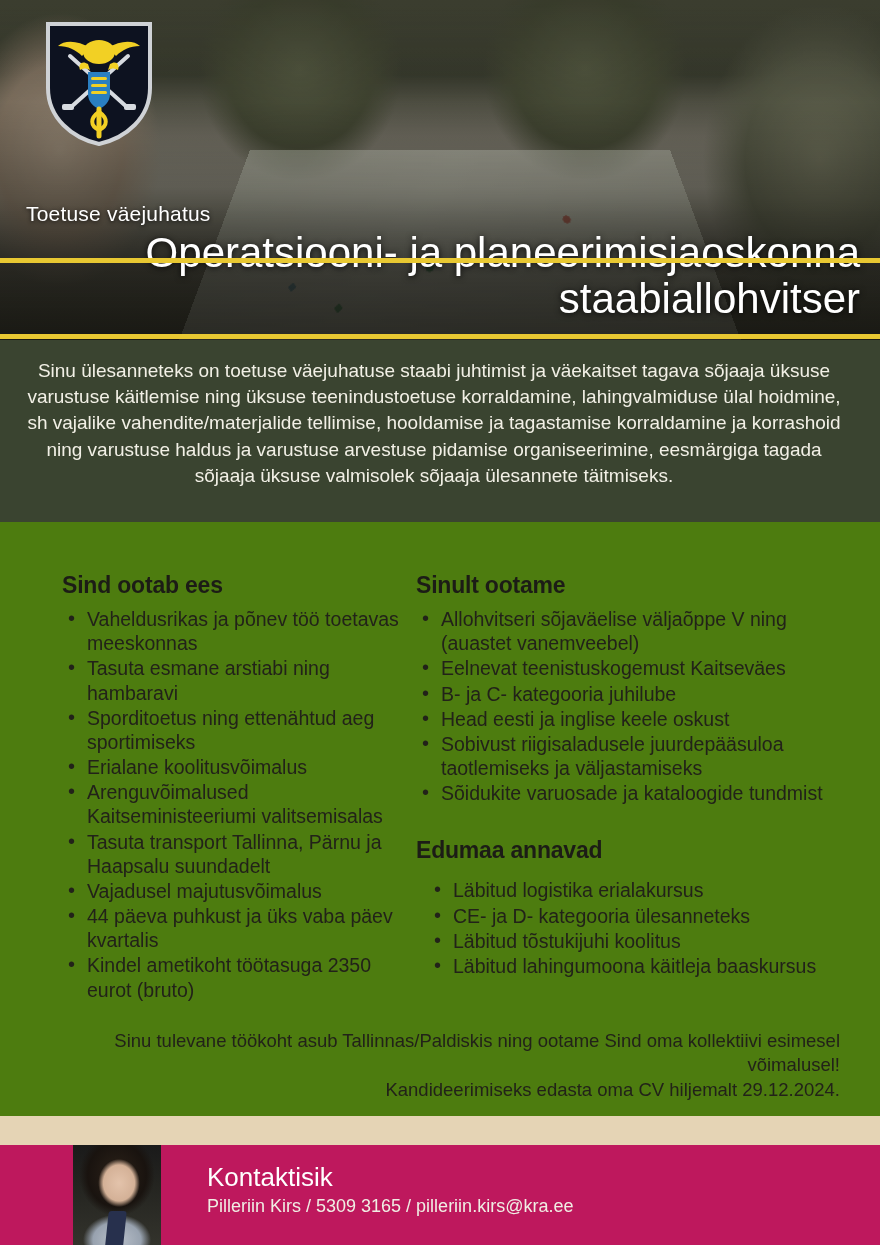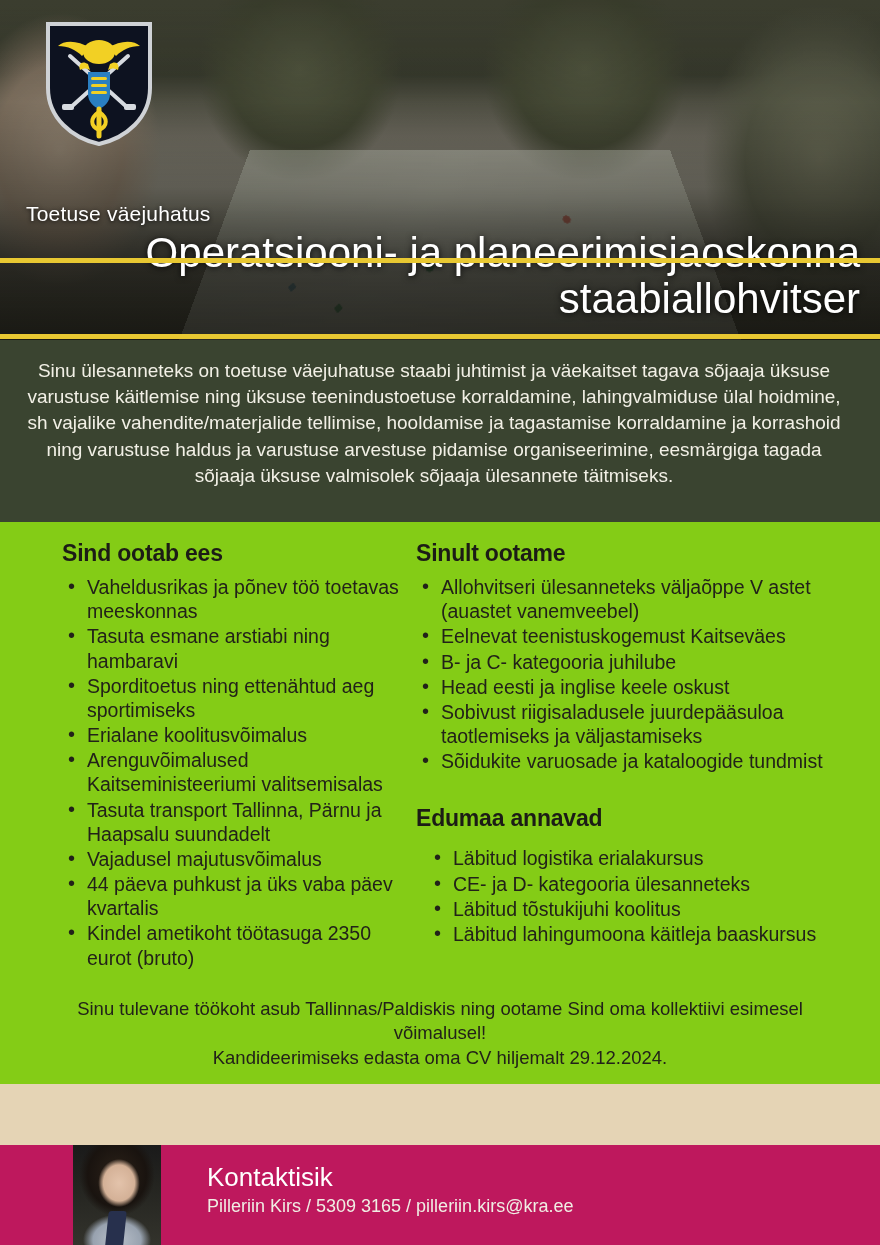--- a/index.html
+++ b/index.html
@@ -130,23 +130,23 @@
   .description p {
     margin: 0;
     color: #f2f0e6;
     font-size: 19px;
     line-height: 1.38;
     text-align: center;
   }
 
   
   .body-area {
-    background: #84cc16;
-    width: 880px;
-    padding-top: 18px;
+    background: #4d7c0f;
+    width: 880px;
+    padding-top: 50px;
     box-sizing: border-box;
   }
   .columns {
     display: flex;
     align-items: flex-start;
   }
   .col-left {
     width: 400px;
     padding-left: 62px;
     box-sizing: border-box;
@@ -207,20 +207,21 @@
   .closing {
     text-align: center;
     padding: 26px 40px 14px 40px;
     box-sizing: border-box;
   }
   .closing p {
     margin: 0;
     font-size: 18.5px;
     line-height: 1.32;
     color: #222219;
+    text-align: right;
   }
 
   
   .footer {
     position: absolute;
     left: 0;
     bottom: 0;
     width: 880px;
     height: 100px;
     background: #be185d;
@@ -335,21 +336,21 @@
           <li>Tasuta transport Tallinna, Pärnu ja Haapsalu suundadelt</li>
           <li>Vajadusel majutusvõimalus</li>
           <li>44 päeva puhkust ja üks vaba päev kvartalis</li>
           <li>Kindel ametikoht töötasuga 2350 eurot (bruto)</li>
         </ul>
       </div>
 
       <div class="col-right">
         <h2 class="section-heading">Sinult ootame</h2>
         <ul class="bullets">
-          <li>Allohvitseri ülesanneteks väljaõppe V astet (auastet vanemveebel)</li>
+          <li>Allohvitseri sõjaväelise väljaõppe V ning (auastet vanemveebel)</li>
           <li>Eelnevat teenistuskogemust Kaitseväes</li>
           <li>B- ja C- kategooria juhilube</li>
           <li>Head eesti ja inglise keele oskust</li>
           <li>Sobivust riigisaladusele juurdepääsuloa taotlemiseks ja väljastamiseks</li>
           <li>Sõidukite varuosade ja kataloogide tundmist</li>
         </ul>
 
         <h2 class="section-heading spaced">Edumaa annavad</h2>
         <ul class="bullets indented">
           <li>Läbitud logistika erialakursus</li>

